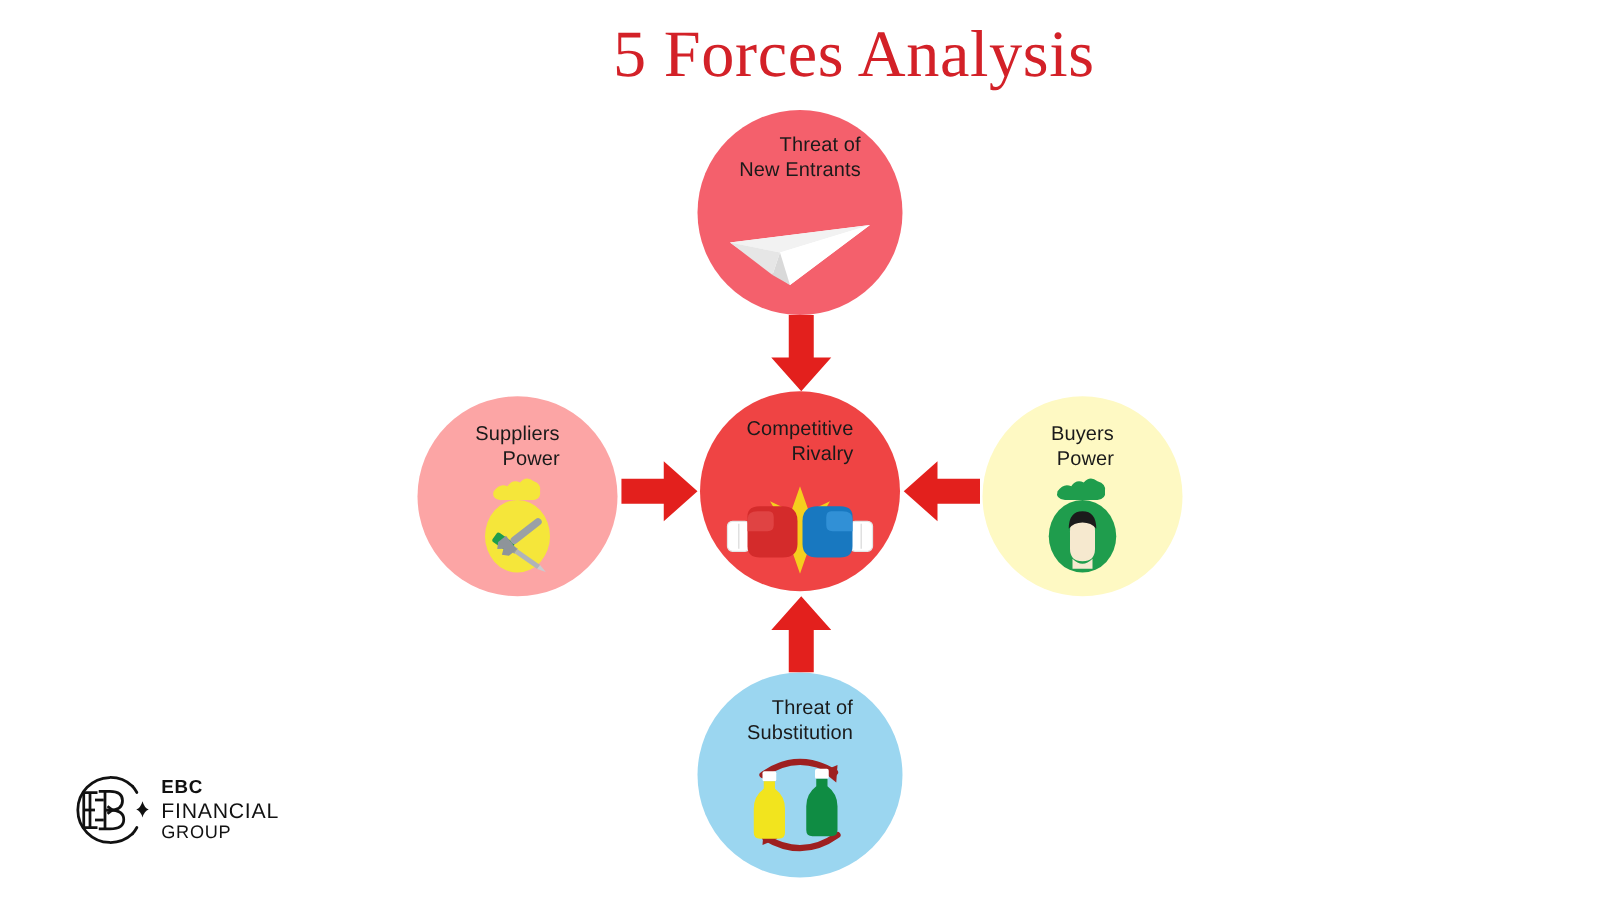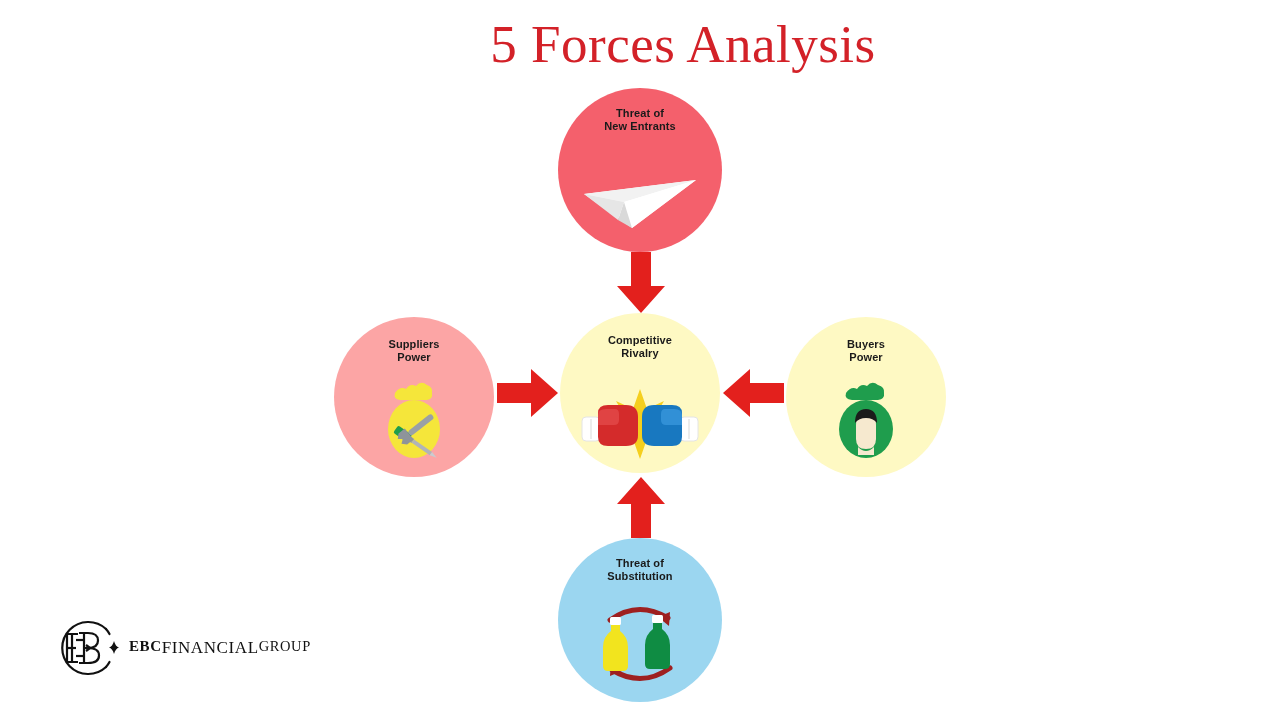--- a/index.html
+++ b/index.html
@@ -42,34 +42,34 @@
 
   .node {
     position: absolute;
     border-radius: 50%;
     display: flex;
     flex-direction: column;
     align-items: center;
     box-sizing: border-box;
   }
   .node-label {
-    text-align: center;
+    text-align: right;
     color: #1a1a1a;
-    font-size: 11px;
+    font-size: 16px;
     line-height: 1.22;
     font-family: "Liberation Sans", sans-serif;
-    font-weight: 700;
+    font-weight: 400;
     white-space: pre-line;
     letter-spacing: 0.1px;
   }
 
   
   #node-top    { left: 558px; top: 88px;  width: 164px; height: 164px; background: #f4606c; padding-top: 19px; }
   #node-left   { left: 334px; top: 317px; width: 160px; height: 160px; background: #fca5a5; padding-top: 21px; }
-  #node-center { left: 560px; top: 313px; width: 160px; height: 160px; background: #fef9c3; padding-top: 21px; }
+  #node-center { left: 560px; top: 313px; width: 160px; height: 160px; background: #ef4444; padding-top: 21px; }
   #node-right  { left: 786px; top: 317px; width: 160px; height: 160px; background: #fef9c3; padding-top: 21px; }
   #node-bottom { left: 558px; top: 538px; width: 164px; height: 164px; background: #9bd6f0; padding-top: 19px; }
 
   .node-icon {
     position: absolute;
     bottom: 14px;
     left: 0;
     width: 100%;
     display: flex;
     justify-content: center;
@@ -88,23 +88,24 @@
     position: absolute;
     left: 48px;
     top: 612px;
     display: flex;
     align-items: center;
     gap: 9px;
   }
   .brand-mark { width: 72px; height: 72px; flex: none; }
   .brand-text {
     display: flex;
+    flex-direction: column;
     justify-content: center;
     color: #111111;
-    font-family: Liberation Serif, serif;
+    font-family: Liberation Sans, sans-serif;
     line-height: 1.12;
   }
   .brand-text .l1 { font-size: 15px; font-weight: 700; letter-spacing: 0.6px; }
   .brand-text .l2 { font-size: 17px; font-weight: 300; letter-spacing: 0.6px; }
   .brand-text .l3 { font-size: 14.5px; font-weight: 300; letter-spacing: 0.6px; }
 </style>
 </head>
 <body>
 
 <div class="title">5 Forces Analysis</div>

